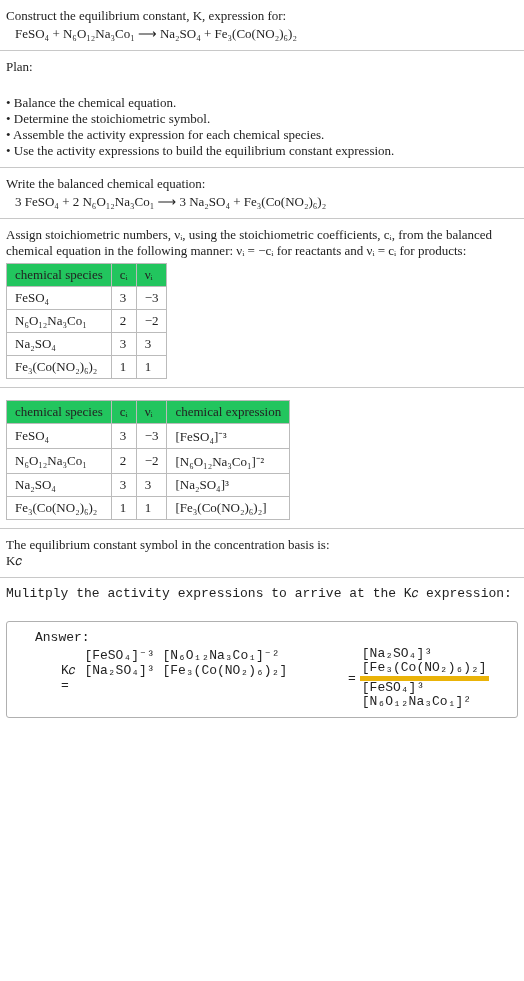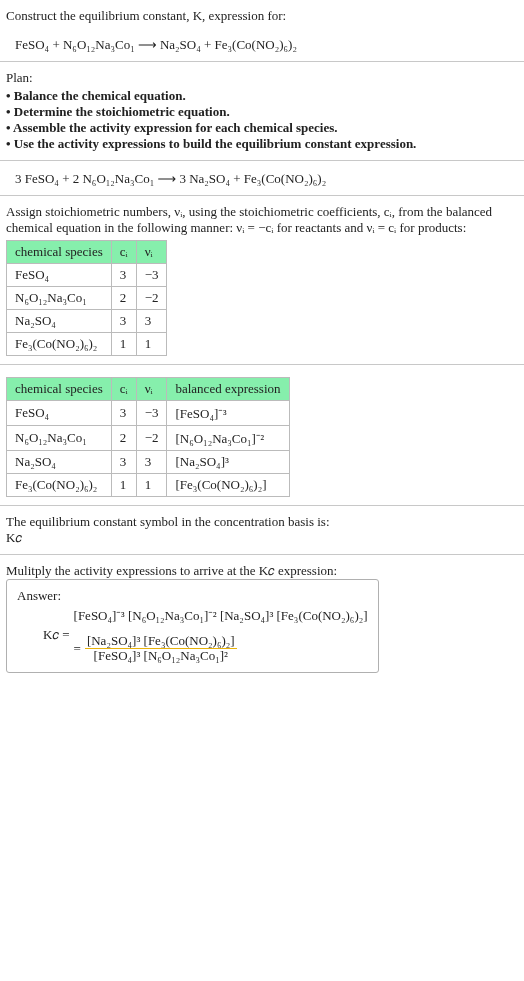--- a/index.html
+++ b/index.html
@@ -9,77 +9,78 @@
     font-size: 13px;
     color: #222;
     background: #fff;
     width: 524px;
   }
   .section {
     padding: 8px 6px;
     border-bottom: 1px solid #c8c8c8;
   }
   .section:last-child { border-bottom: none; }
-  .prompt-line { margin-bottom: 13px; }
+  .prompt-line { margin-bottom: 2px; }
   .eqn { margin-top: 2px; margin-left: 9px; }
-  .plan-list { margin: 2px 0 0 0; padding: 0; list-style: none; font-weight: bold; }
+  .plan-list { margin: 20px 0 0 0; padding: 0; list-style: none; }
   .plan-list li::before { content: "• "; }
   table.data {
     border-collapse: collapse;
     margin-top: 4px;
   }
   table.data th, table.data td {
     border: 1px solid #bbb;
     padding: 3px 8px;
     text-align: left;
     font-weight: normal;
     font-size: 13px;
   }
-  table.data th { background: #86efac; }
+  table.data th { background: #22c55e; }
   .centered { text-align: center; }
   .answer-box {
     border: 1px solid #b0b0b0;
     border-radius: 3px;
-    padding: 8px 10px;
-    margin-top: 0;
+    padding: 8px 28px;
+    margin-top: 20px;
     display: inline-block;
     max-width: 500px;
   }
   .answer-box .label { margin-bottom: 2px; }
   .kc-line { display:flex; align-items:center; gap:4px; margin-left:26px; }
-  .kc-eq { display:flex; flex-direction:column; gap:10px; }
+  .kc-eq { display:flex; flex-direction:row; gap:2px; }
   .frac {
     display:inline-flex;
     flex-direction:column;
     align-items:center;
     vertical-align:middle;
     line-height:1.1;
   }
-  .frac .num { border-bottom:1px solid #eab308; padding:0 2px; }
+  .frac .num { border-bottom:5px solid #eab308; padding:0 2px; }
   .frac .den { padding:0 2px; }
 </style>
 </head>
 <body>
 
 <div class="section">
   <div class="prompt-line">Construct the equilibrium constant, K, expression for:</div>
   <div class="eqn">FeSO₄ + N₆O₁₂Na₃Co₁ ⟶ Na₂SO₄ + Fe₃(Co(NO₂)₆)₂</div>
 </div>
 
 <div class="section">
   <div>Plan:</div>
   <ul class="plan-list">
     <li>Balance the chemical equation.</li>
-    <li>Determine the stoichiometric equation.</li>
+    <li>Determine the stoichiometric symbol.</li>
     <li>Assemble the activity expression for each chemical species.</li>
     <li>Use the activity expressions to build the equilibrium constant expression.</li>
   </ul>
 </div>
 
 <div class="section">
+  <div>Write the balanced chemical equation:</div>
   <div class="eqn">3 FeSO₄ + 2 N₆O₁₂Na₃Co₁ ⟶ 3 Na₂SO₄ + Fe₃(Co(NO₂)₆)₂</div>
 </div>
 
 <div class="section">
   <div>Assign stoichiometric numbers, νᵢ, using the stoichiometric coefficients, cᵢ, from the balanced chemical equation in the following manner: νᵢ = −cᵢ for reactants and νᵢ = cᵢ for products:</div>
   <table class="data">
     <tbody>
         <tr>
       <th>chemical species</th>
       <th>cᵢ</th>
@@ -109,21 +110,21 @@
     </table>
 </div>
 
 <div class="section">
   <table class="data">
     <tbody>
         <tr>
       <th>chemical species</th>
       <th>cᵢ</th>
       <th>νᵢ</th>
-      <th>balanced expression</th>
+      <th>chemical expression</th>
     </tr>
     <tr>
       <td>FeSO₄</td>
       <td class="centered">3</td>
       <td class="centered">−3</td>
       <td>[FeSO₄]⁻³</td>
     </tr>
     <tr>
       <td>N₆O₁₂Na₃Co₁</td>
       <td class="centered">2</td>
@@ -144,21 +145,21 @@
     </tr>
   </tbody>
     </table>
 </div>
 
 <div class="section">
   <div>The equilibrium constant symbol in the concentration basis is:</div>
   <div>K𝑐</div>
 </div>
 
-<div class="section" style="border-bottom:none;">
+<div class="section" style="border-bottom:none;font-family:Liberation Mono, monospace;">
   <div>Mulitply the activity expressions to arrive at the K𝑐 expression:</div>
   <div class="answer-box">
     <div class="label">Answer:</div>
     <div class="kc-line">
       <div>K𝑐 =</div>
       <div class="kc-eq">
         <div>[FeSO₄]⁻³ [N₆O₁₂Na₃Co₁]⁻² [Na₂SO₄]³ [Fe₃(Co(NO₂)₆)₂]</div>
         <div style="display:flex; align-items:center; gap:4px;">
           <span>=</span>
           <span class="frac">

